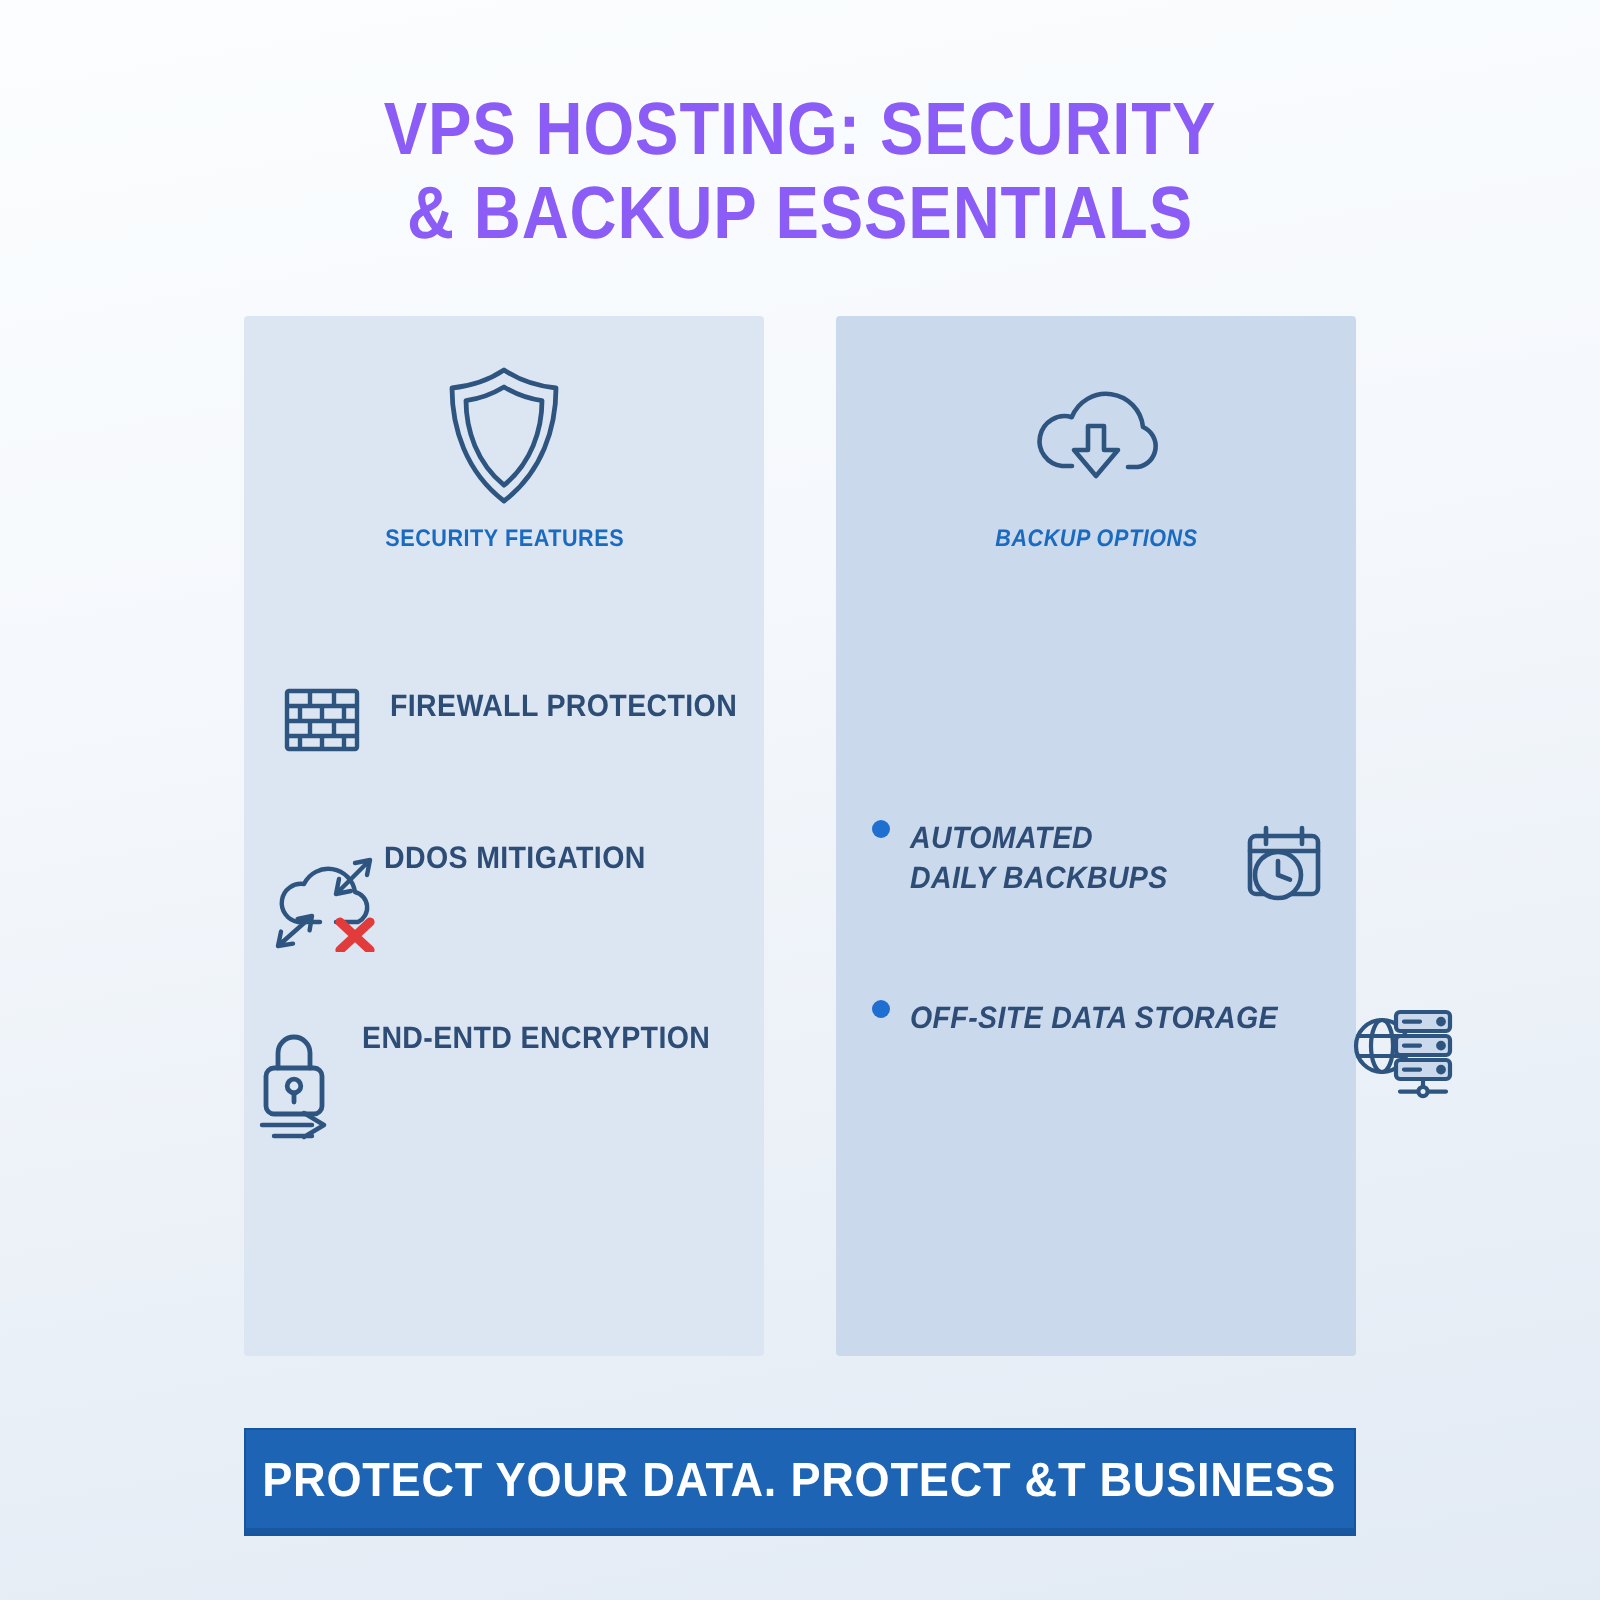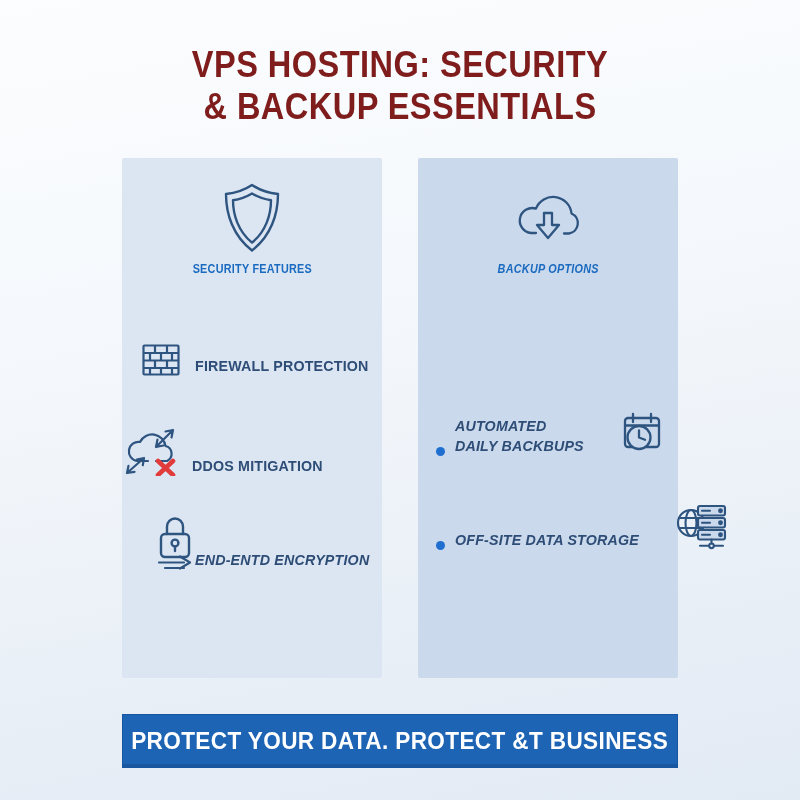--- a/index.html
+++ b/index.html
@@ -4,42 +4,42 @@
 <style>
   html,body{margin:0;padding:0;}
   body{
     width:800px;height:800px;position:relative;overflow:hidden;
     background:linear-gradient(170deg,#fbfdfe 0%,#f5f8fc 38%,#eaf0f7 72%,#e2eaf4 100%);
     font-family:"Liberation Sans","DejaVu Sans",sans-serif;
     -webkit-font-smoothing:antialiased;
   }
   .title{
     position:absolute;top:44px;left:0;width:800px;text-align:center;
-    color:#7f1d1d;font-size:37px;font-weight:bold;line-height:42px;letter-spacing:.5px;
+    color:#8b5cf6;font-size:37px;font-weight:bold;line-height:42px;letter-spacing:.5px;
   }
   .title .tline{transform:scaleX(.88);transform-origin:50% 50%;}
   .cards{position:absolute;left:122px;top:158px;width:556px;height:520px;display:flex;gap:36px;}
   .card{position:relative;width:260px;height:520px;border-radius:2px;}
   .card-left{background:#dce6f3;}
   .card-right{background:#cbd9ec;font-style:italic;}
   .card-icon{position:absolute;top:24px;left:0;width:100%;display:flex;justify-content:center;}
   .card-header{
     position:absolute;top:104px;left:0;width:100%;text-align:center;
     color:#1a6abf;font-size:12px;font-weight:bold;letter-spacing:.3px;
   }
   .card-header span{display:inline-block;transform:scaleX(.9);transform-origin:50% 50%;}
-  .item-row{position:absolute;display:flex;align-items:flex-end;}
+  .item-row{position:absolute;display:flex;align-items:flex-start;}
   .item-label{
     color:#2e4d76;font-size:15.5px;font-weight:bold;letter-spacing:.2px;line-height:1.3;
     transform:scaleX(.92);transform-origin:0 50%;white-space:nowrap;
   }
   .item-label.wrap{white-space:normal;width:150px;}
   .row-firewall{top:186px;left:20px;gap:15px;}
-  .row-ddos{top:262px;left:0;gap:12px;}
-  .row-lock{top:352px;left:33px;font-style:italic;}
+  .row-ddos{top:262px;left:12px;}
+  .row-lock{top:352px;left:5px;gap:14px;}
   .row-verify{top:459px;left:36px;gap:8px;}
   .brow1{top:252px;left:18px;right:14px;gap:10px;}
   .brow2{top:342px;left:18px;right:10px;gap:10px;}
   .bullet{width:9px;height:9px;border-radius:50%;background:#1e6fd0;flex:0 0 auto;}
   .bspacer{flex:1;}
   .banner{
     position:absolute;left:122px;top:714px;width:556px;height:54px;
     background:#1d64b4;border:1px solid #1656a0;box-sizing:border-box;
     box-shadow:inset 0 -3px 0 rgba(0,0,0,.12);
     display:flex;align-items:center;justify-content:center;

